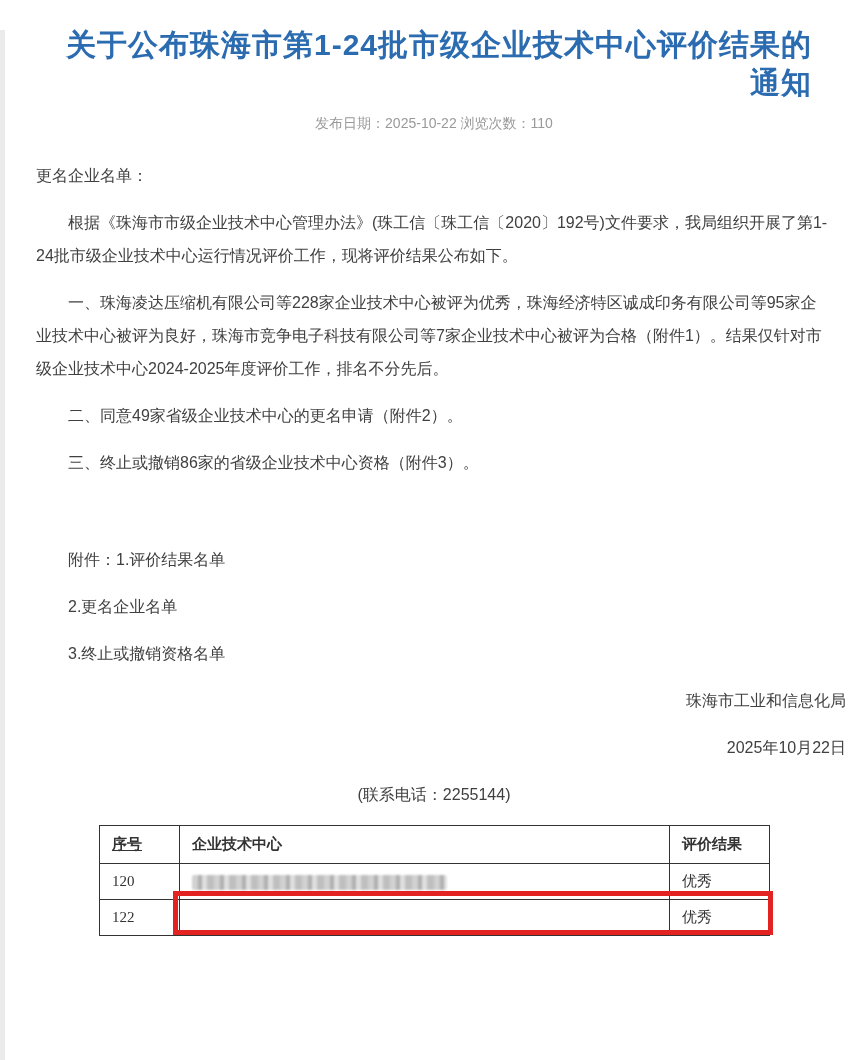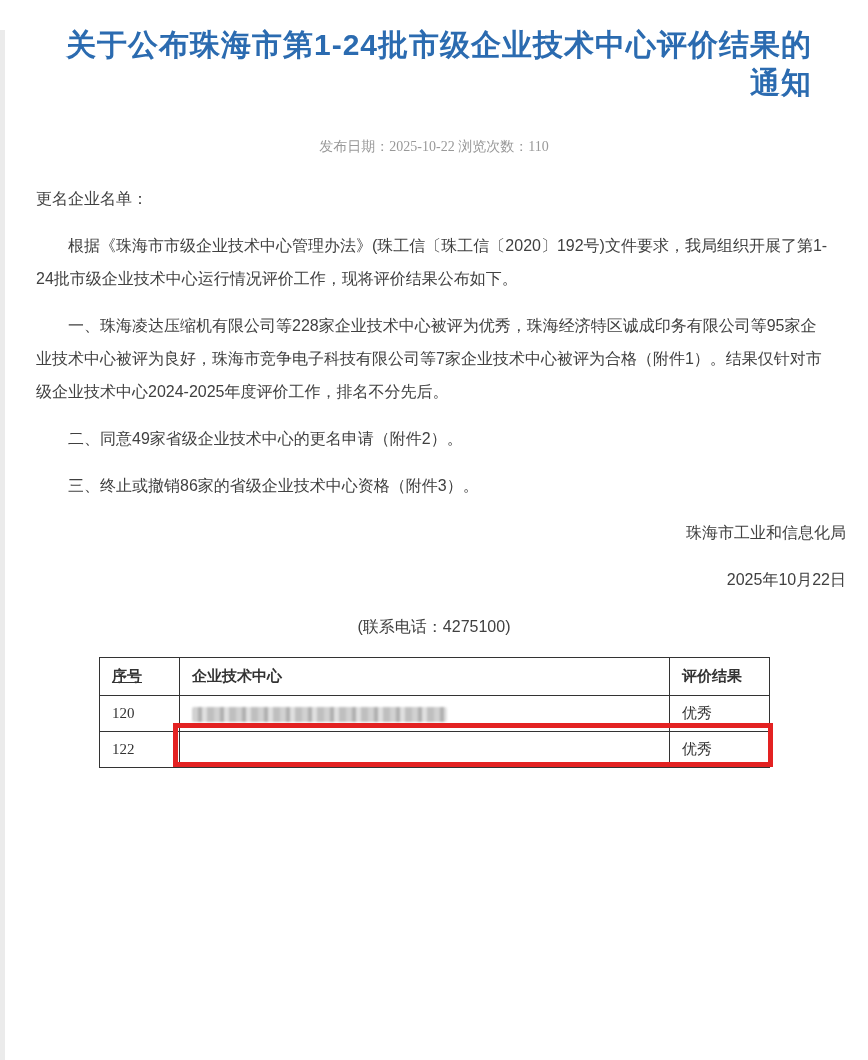--- a/index.html
+++ b/index.html
@@ -19,25 +19,24 @@
   .title{
     margin:26px 20px 0 20px;
     text-align:right;
     font-size:30px;
     line-height:1.25;
     font-weight:bold;
     color:#2b6bb0;
     letter-spacing:1px;
   }
   .meta{
-    margin-top:37px;
+    margin-top:14px;
     text-align:center;
     font-size:14px;
     color:#999999;
-    font-family:Liberation Serif, serif;
   }
   .content{margin-top:26px;font-size:16px;line-height:33px;}
   .content p{margin:14px 0;}
   .salutation{margin:0 !important;text-indent:0;}
   .para{text-indent:2em;}
   .attachments{margin-top:64px;}
   .attachments p{margin:14px 0;text-indent:2em;}
   .signature{ text-align:right; margin:14px -14px 8px 0; }
   .signature p{margin:14px 0;}
   .contact-line{ text-align:center; margin:14px 0 0 0; }
@@ -114,26 +113,31 @@
 
     <div class="meta">发布日期：2025-10-22 浏览次数：110</div>
 
     <div class="content">
       <p class="salutation">更名企业名单：</p>
       <p class="para">根据《珠海市市级企业技术中心管理办法》(珠工信〔珠工信〔2020〕192号)文件要求，我局组织开展了第1-24批市级企业技术中心运行情况评价工作，现将评价结果公布如下。</p>
       <p class="para">一、珠海凌达压缩机有限公司等228家企业技术中心被评为优秀，珠海经济特区诚成印务有限公司等95家企业技术中心被评为良好，珠海市竞争电子科技有限公司等7家企业技术中心被评为合格（附件1）。结果仅针对市级企业技术中心2024-2025年度评价工作，排名不分先后。</p>
       <p class="para">二、同意49家省级企业技术中心的更名申请（附件2）。</p>
       <p class="para">三、终止或撤销86家的省级企业技术中心资格（附件3）。</p>
 
+      <div class="attachments">
+        <p>附件：1.评价结果名单</p>
+        <p>2.更名企业名单</p>
+        <p>3.终止或撤销资格名单</p>
+      </div>
 
       <div class="signature">
         <p>珠海市工业和信息化局</p>
         <p>2025年10月22日</p>
       </div>
-      <p class="contact-line">(联系电话：4275100)</p>
+      <p class="contact-line">(联系电话：2255144)</p>
 
     </div>
 
     <div class="table-wrap">
       <table class="result-table">
         <colgroup>
           <col class="col-no">
             <col class="col-company">
             <col class="col-result">
         </colgroup>

